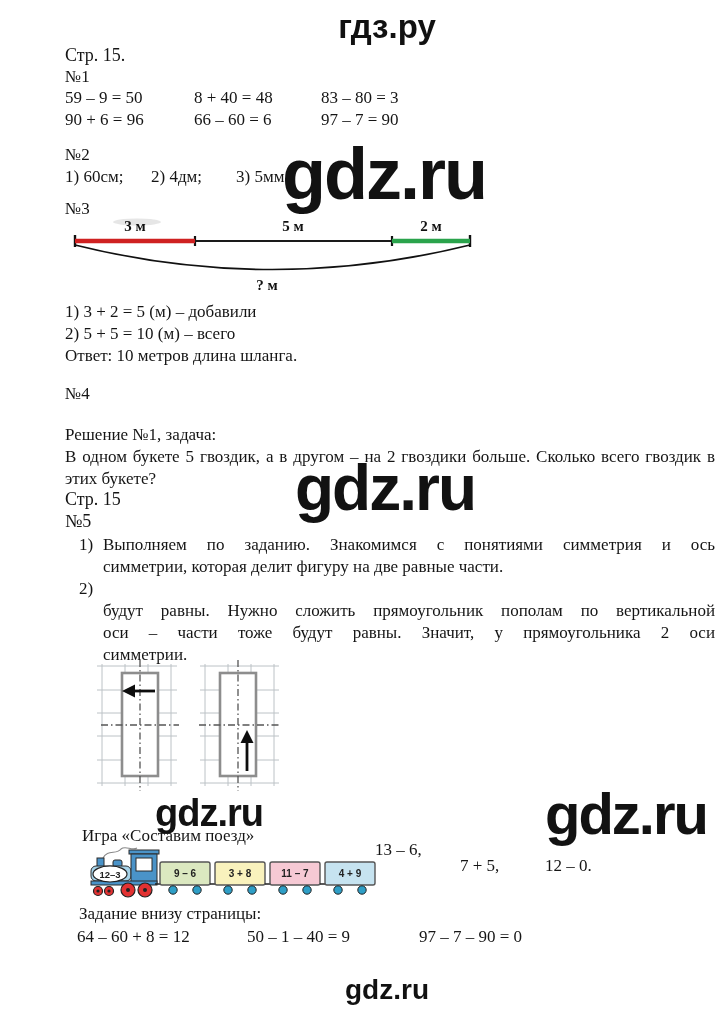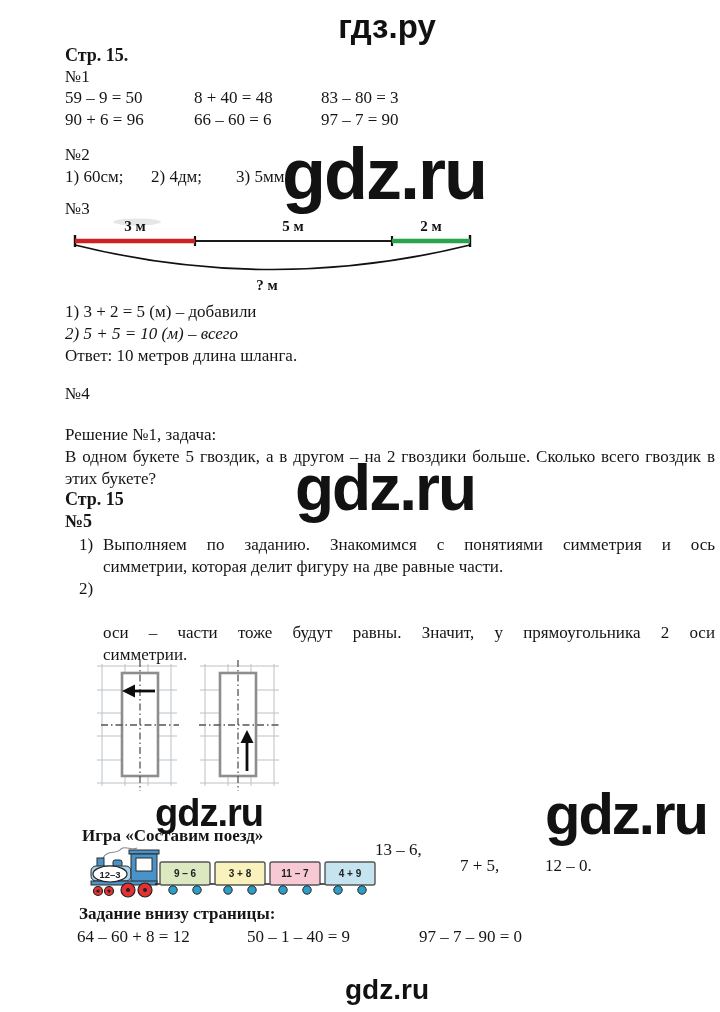--- a/index.html
+++ b/index.html
@@ -1,20 +1,20 @@
 <!DOCTYPE html>
 <html><head>
 <meta charset="utf-8">
 <style>
   html,body{margin:0;padding:0;background:#fff;}
   .page{position:relative;width:720px;height:1012px;background:#ffffff;
         font-family:"Liberation Serif",serif;color:#151515;overflow:hidden;margin-left:27px;}
   .abs{position:absolute;}
   .t{font-size:17px;line-height:20px;white-space:nowrap;}
-  .b{font-weight:700;text-align:center;}
+  .b{font-weight:400;text-align:center;}
   .h18{font-size:18px;}
   .just{white-space:normal;text-align:justify;text-align-last:justify;-moz-text-align-last:justify;}
   .wm{position:absolute;font-family:"Liberation Sans",sans-serif;font-weight:700;
       color:#121212;line-height:.88;letter-spacing:-2px;white-space:nowrap;}
   .sans-center{position:absolute;left:0;width:100%;text-align:center;
       font-family:"Liberation Sans",sans-serif;font-weight:700;color:#111;white-space:nowrap;}
   svg text{font-family:"Liberation Serif",serif;}
   .carlbl{font-family:"Liberation Sans",sans-serif;font-weight:700;}
 </style>
 </head>
@@ -53,37 +53,38 @@
     <line x1="128" y1="27" x2="325" y2="27" stroke-width="2.2" stroke="#1a1a1a"></line>
     <line x1="325" y1="27" x2="403" y2="27" stroke-width="4.6" stroke="#2aa34c"></line>
     <text x="68" y="17" text-anchor="middle" font-size="15" font-weight="600" fill="#111">3 м</text>
     <text x="226" y="17" text-anchor="middle" font-size="15" font-weight="600" fill="#111">5 м</text>
     <text x="364" y="17" text-anchor="middle" font-size="15" font-weight="600" fill="#111">2 м</text>
     <path d="M 8 31 Q 205 80 403 31" fill="none" stroke="#111" stroke-width="1.7"></path>
     <text x="200" y="76" text-anchor="middle" font-size="15" font-weight="600" fill="#111">? м</text>
   </svg>
 
   <div class="abs t" style="left:38px;top:302px;">1) 3 + 2 = 5 (м) – добавили</div>
-  <div class="abs t" style="left:38px;top:324px;font-style:italic;">2) 5 + 5 = 10 (м) – всего</div>
+  <div class="abs t" style="left:38px;top:324px;">2) 5 + 5 = 10 (м) – всего</div>
   <div class="abs t" style="left:38px;top:346px;">Ответ: 10 метров длина шланга.</div>
 
   <div class="abs t" style="left:38px;top:384px;">№4</div>
   <div class="abs t" style="left:38px;top:425px;">Решение №1, задача:</div>
   <div class="abs t just" style="left:38px;top:447px;width:650px;">В одном букете 5 гвоздик, а в другом – на 2 гвоздики больше. Сколько всего гвоздик в</div>
   <div class="abs t" style="left:38px;top:469px;">этих букете?</div>
 
   <div class="wm" style="left:268px;top:460px;font-size:64px;">gdz.ru</div>
 
   <div class="abs t b h18" style="left:38px;top:489px;">Стр. 15</div>
   <div class="abs t b h18" style="left:38px;top:511px;">№5</div>
 
   <div class="abs t" style="left:52px;top:535px;">1)</div>
   <div class="abs t just" style="left:76px;top:535px;width:612px;">Выполняем по заданию. Знакомимся с понятиями симметрия и ось</div>
   <div class="abs t" style="left:76px;top:557px;">симметрии, которая делит фигуру на две равные части.</div>
   <div class="abs t" style="left:52px;top:579px;">2)</div>
+  <div class="abs t just" style="left:76px;top:601px;width:612px;">будут равны. Нужно сложить прямоугольник пополам по вертикальной</div>
   <div class="abs t just" style="left:76px;top:623px;width:612px;">оси – части тоже будут равны. Значит, у прямоугольника 2 оси</div>
   <div class="abs t" style="left:76px;top:645px;">симметрии.</div>
 
   <svg class="abs" style="left:68px;top:658px;" width="190" height="136" viewBox="0 0 190 136">
     <g stroke="#bcc2c6" stroke-width="1">
       <line x1="7" y1="6" x2="7" y2="128"></line>
         <line x1="30" y1="6" x2="30" y2="128"></line>
       <line x1="53" y1="6" x2="53" y2="128"></line>
         <line x1="76" y1="6" x2="76" y2="128"></line>
       <line x1="2" y1="8" x2="82" y2="8"></line>

